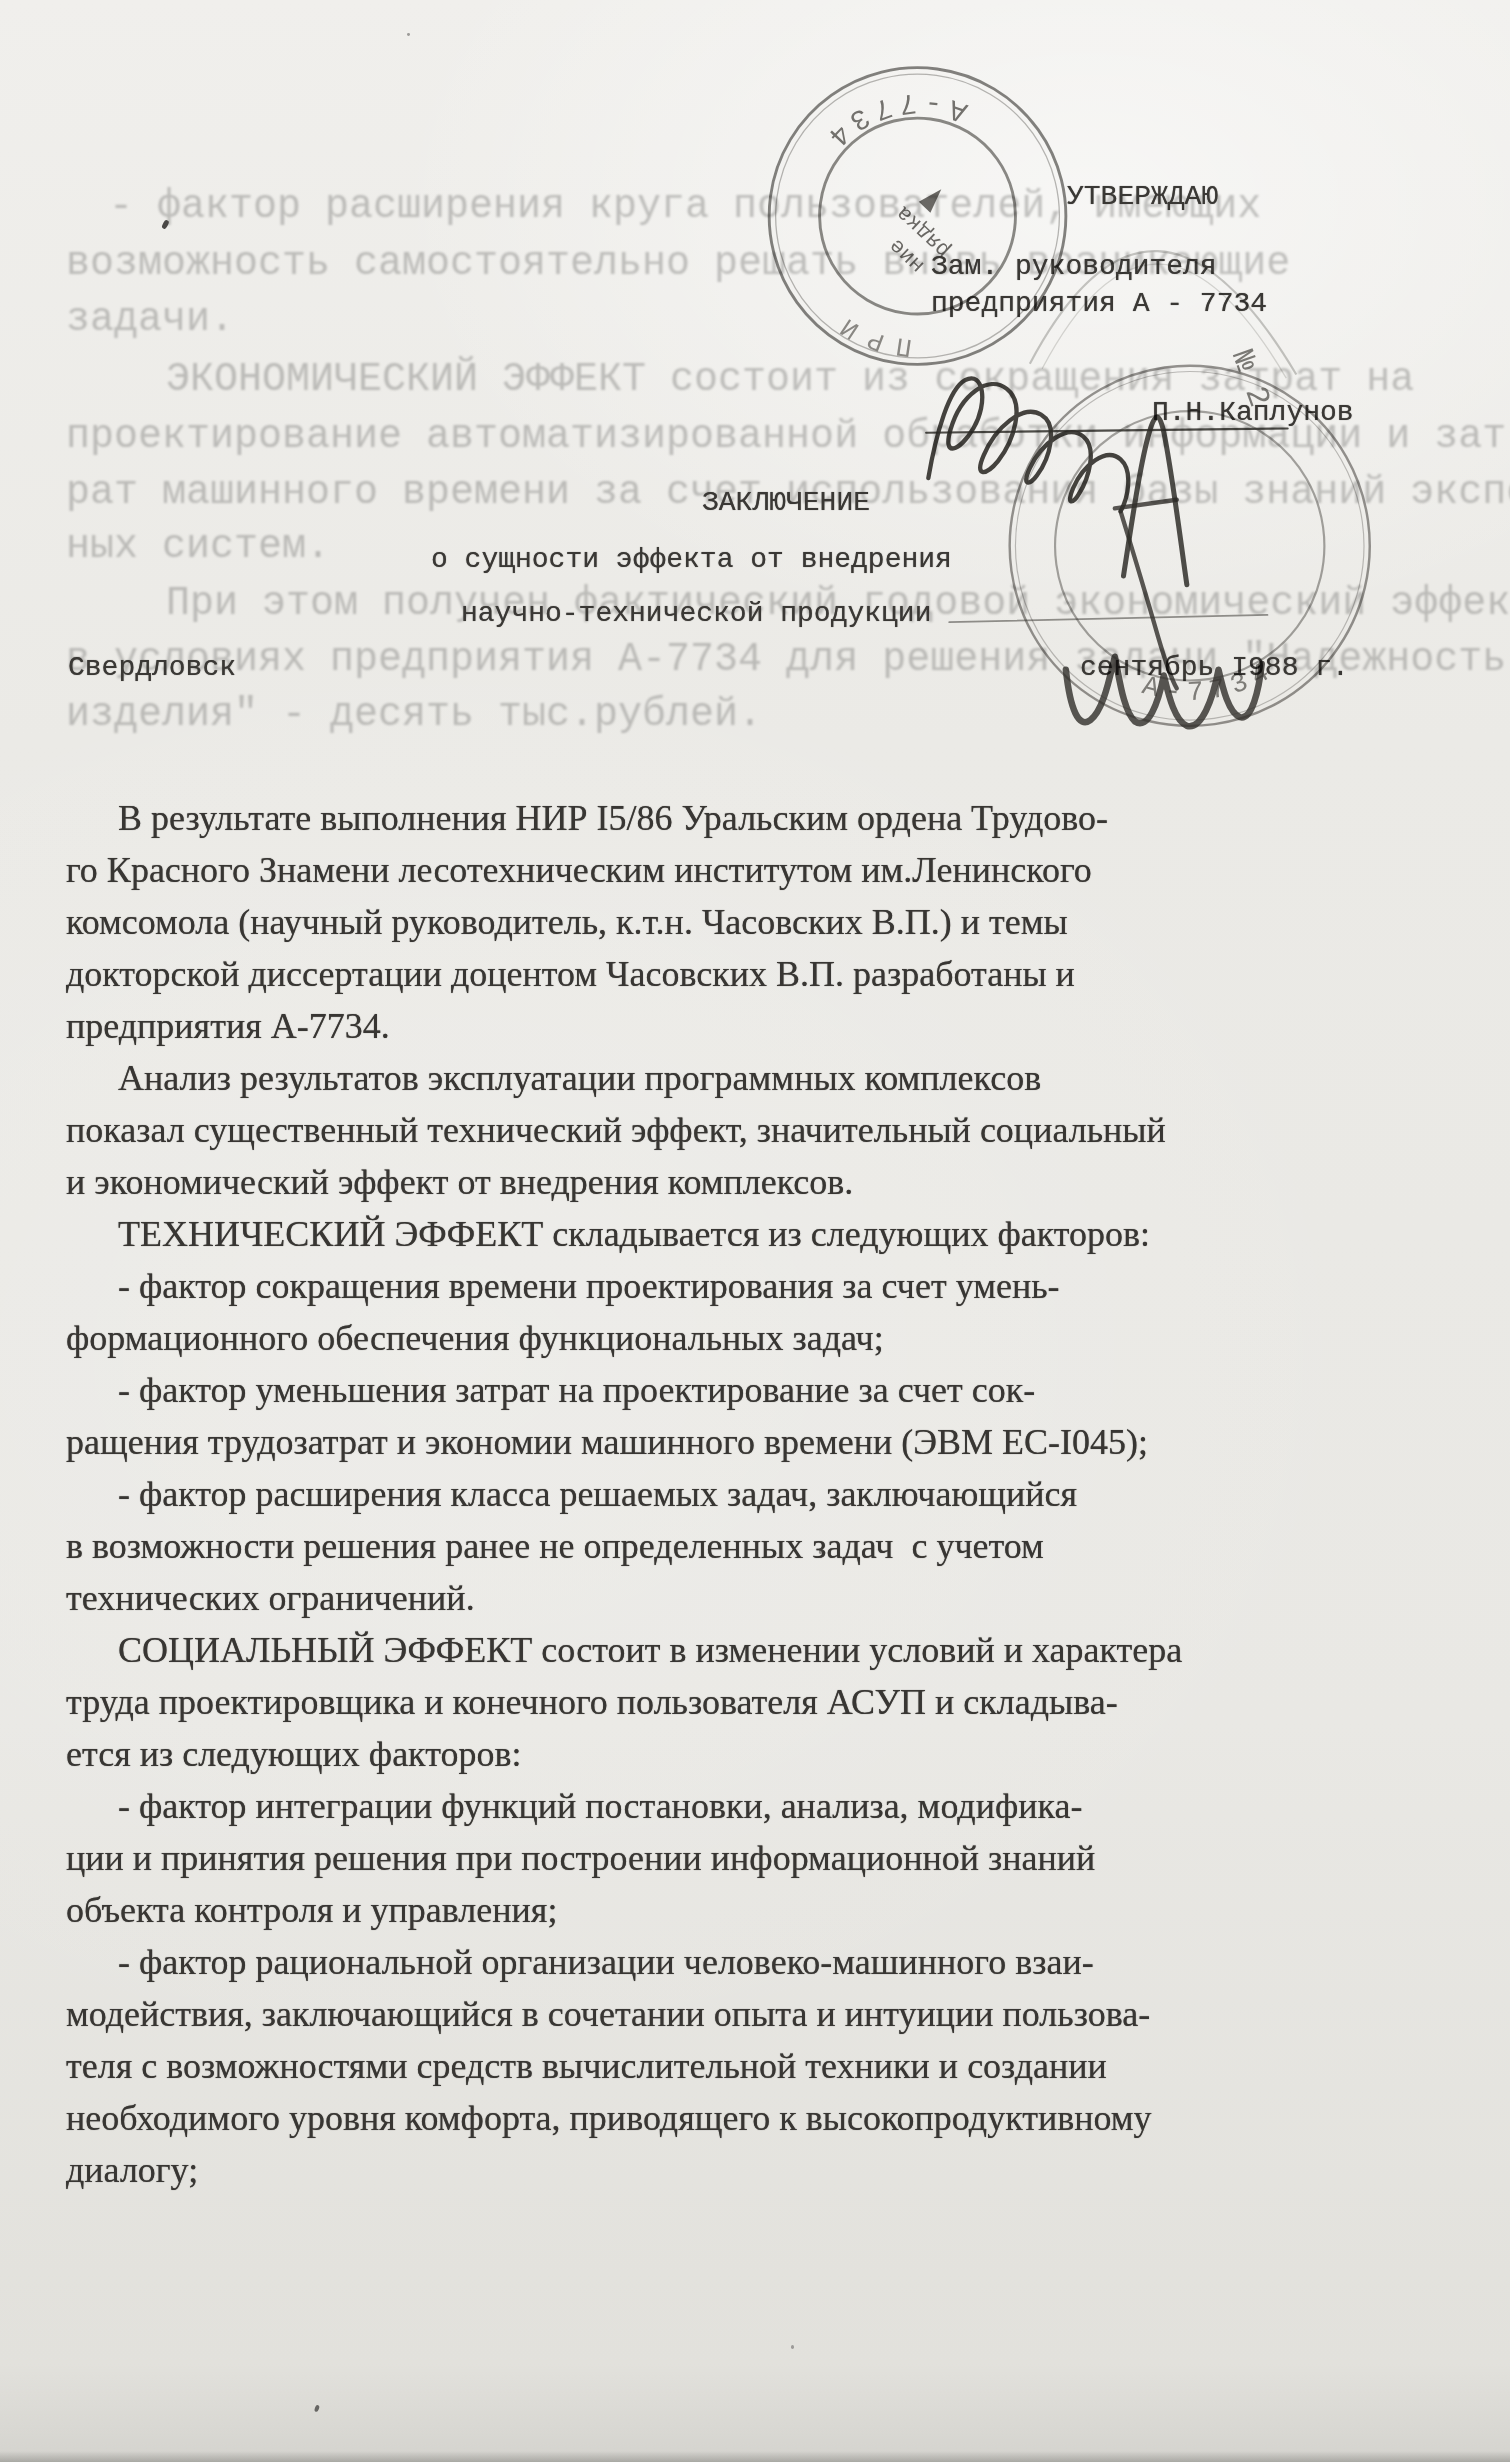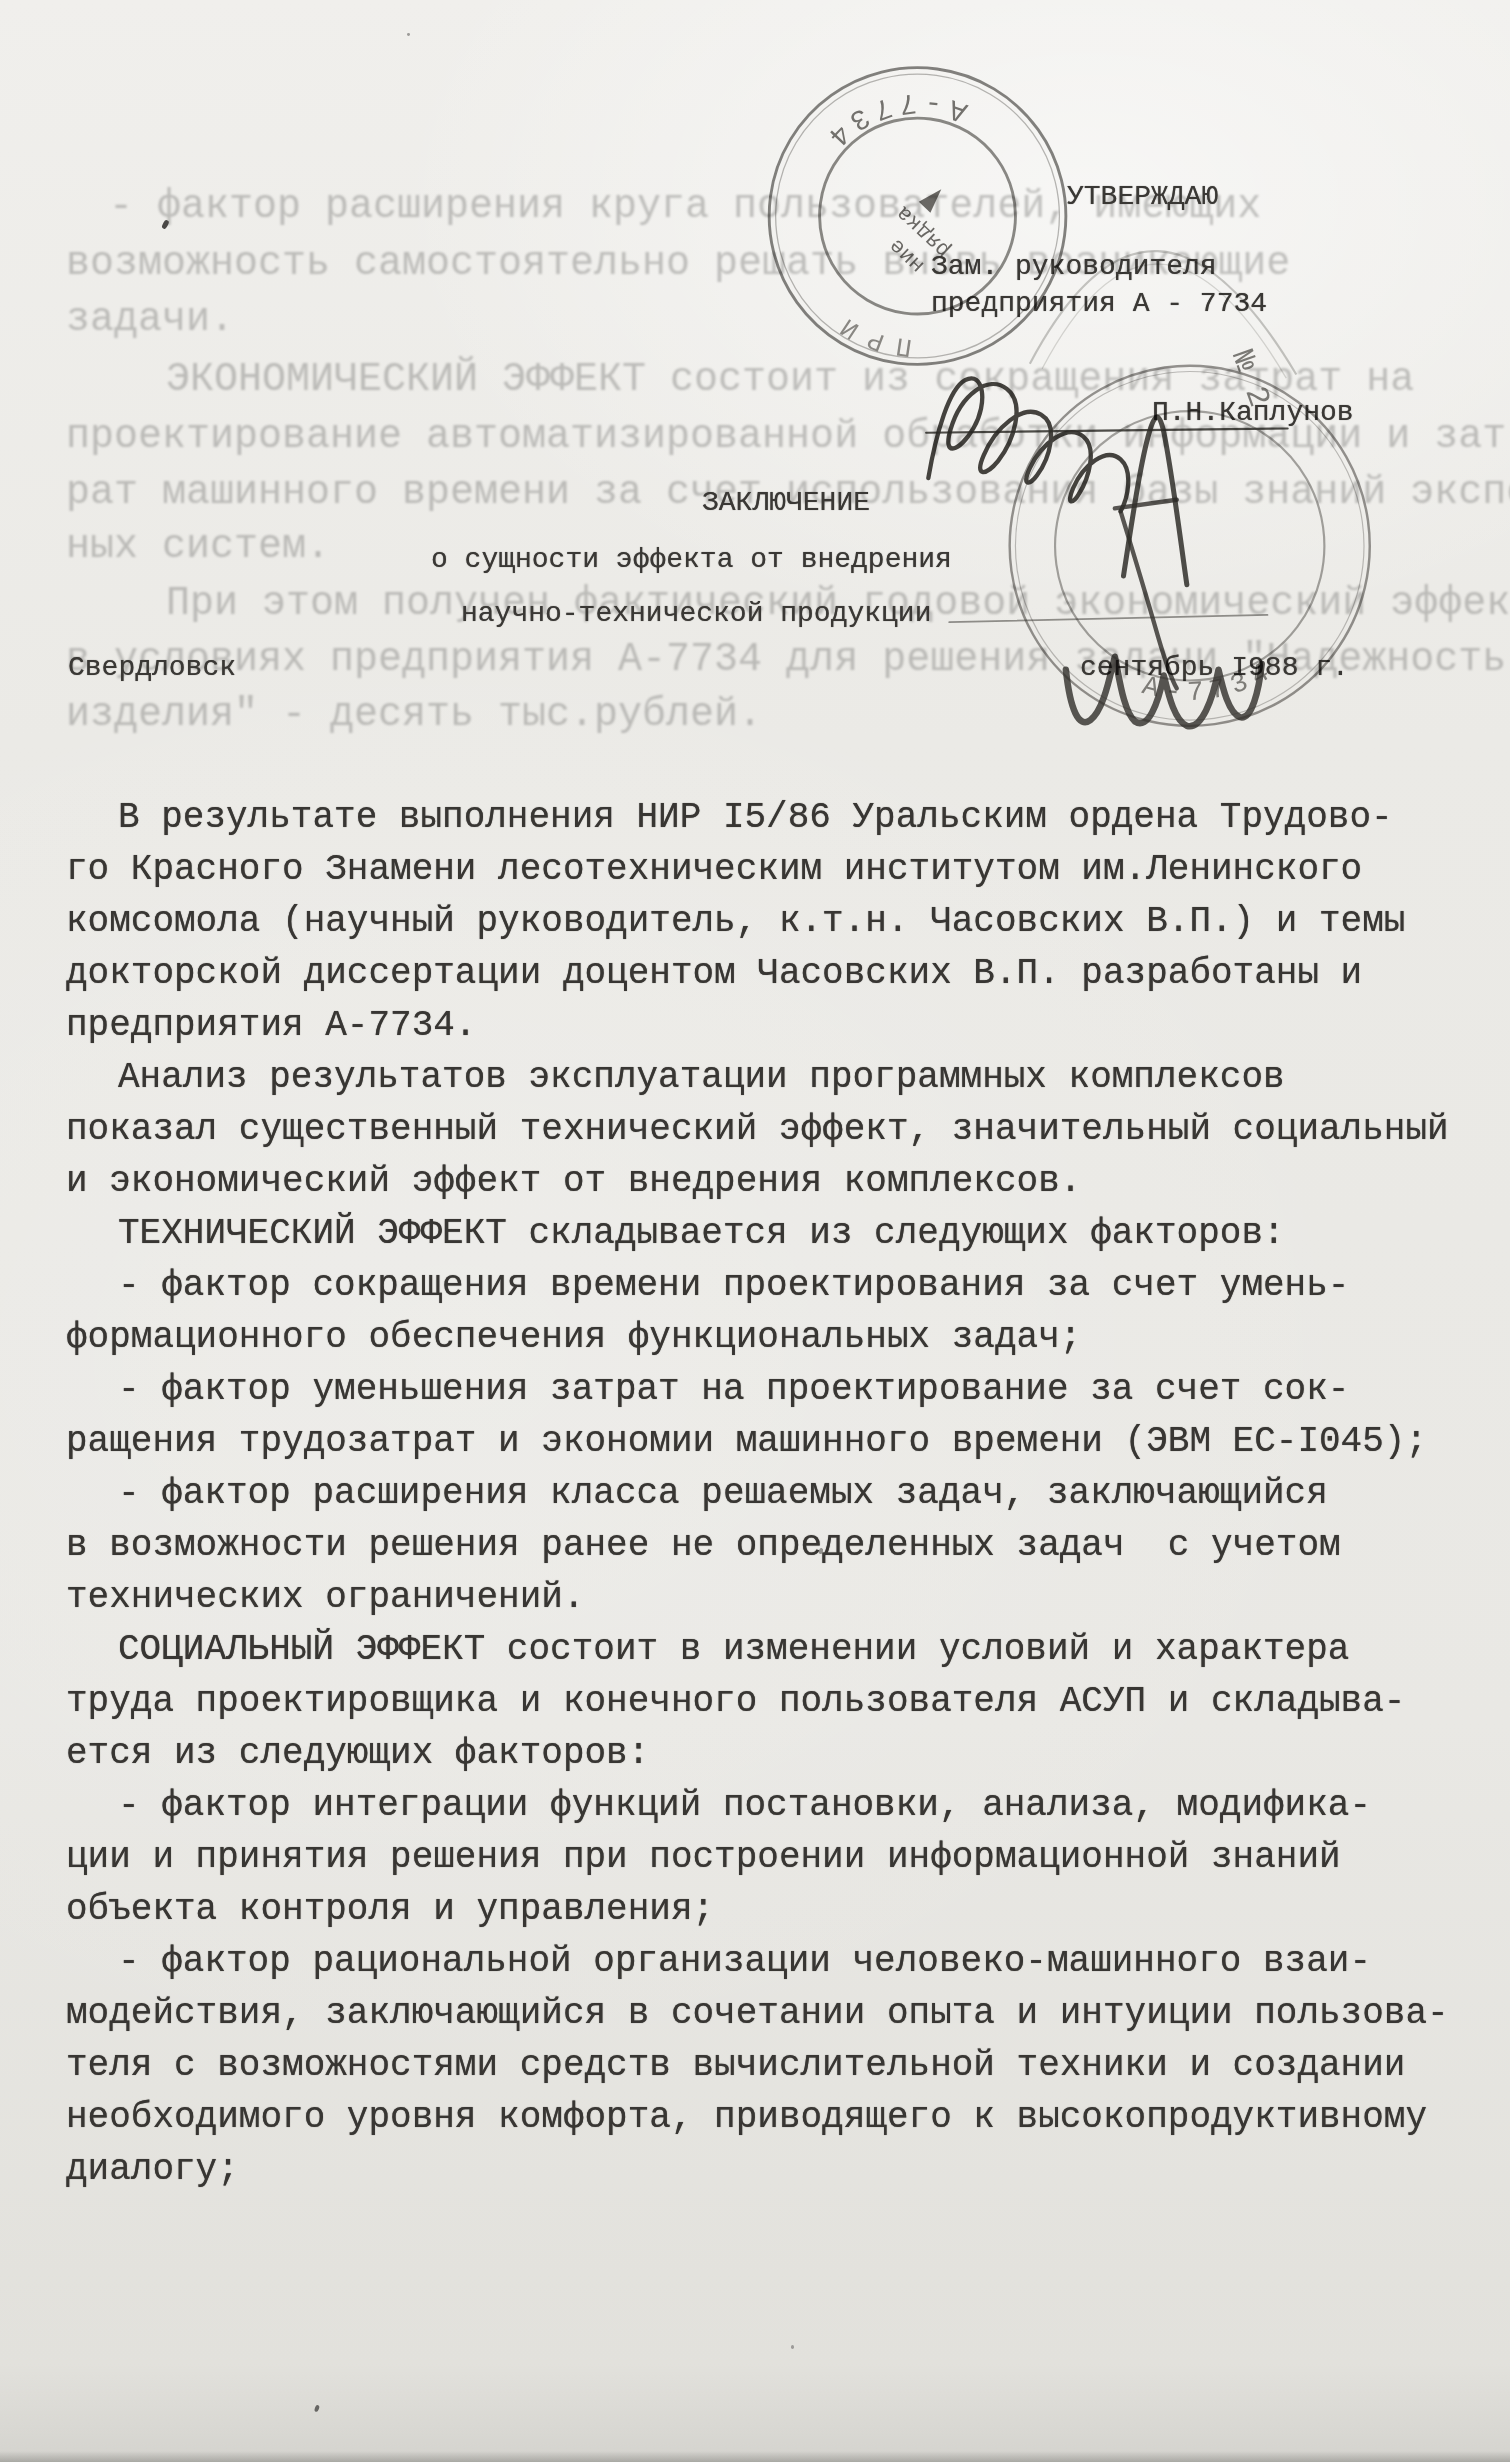--- a/index.html
+++ b/index.html
@@ -29,20 +29,21 @@
     white-space: pre;
     z-index: 2;
   }
   #body-block { position: absolute; left: 66px; top: 792px; width: 1412px; z-index: 2; }
   #body-block .line {
     font-size: 36px;
     line-height: 52px;
     color: #383633;
     text-shadow: 0 0 0.9px rgba(52,50,46,.8);
     white-space: pre;
+    font-family: Liberation Serif, serif;
   }
   #body-block .line.indent { padding-left: 52px; }
   #ghost-layer { position: absolute; inset: 0; z-index: 1; }
   #ghost-layer .ghost-line {
     position: absolute;
     font-size: 40px;
     line-height: 52px;
     color: rgba(118,120,116,.42);
     filter: blur(0.9px);
     white-space: pre;

